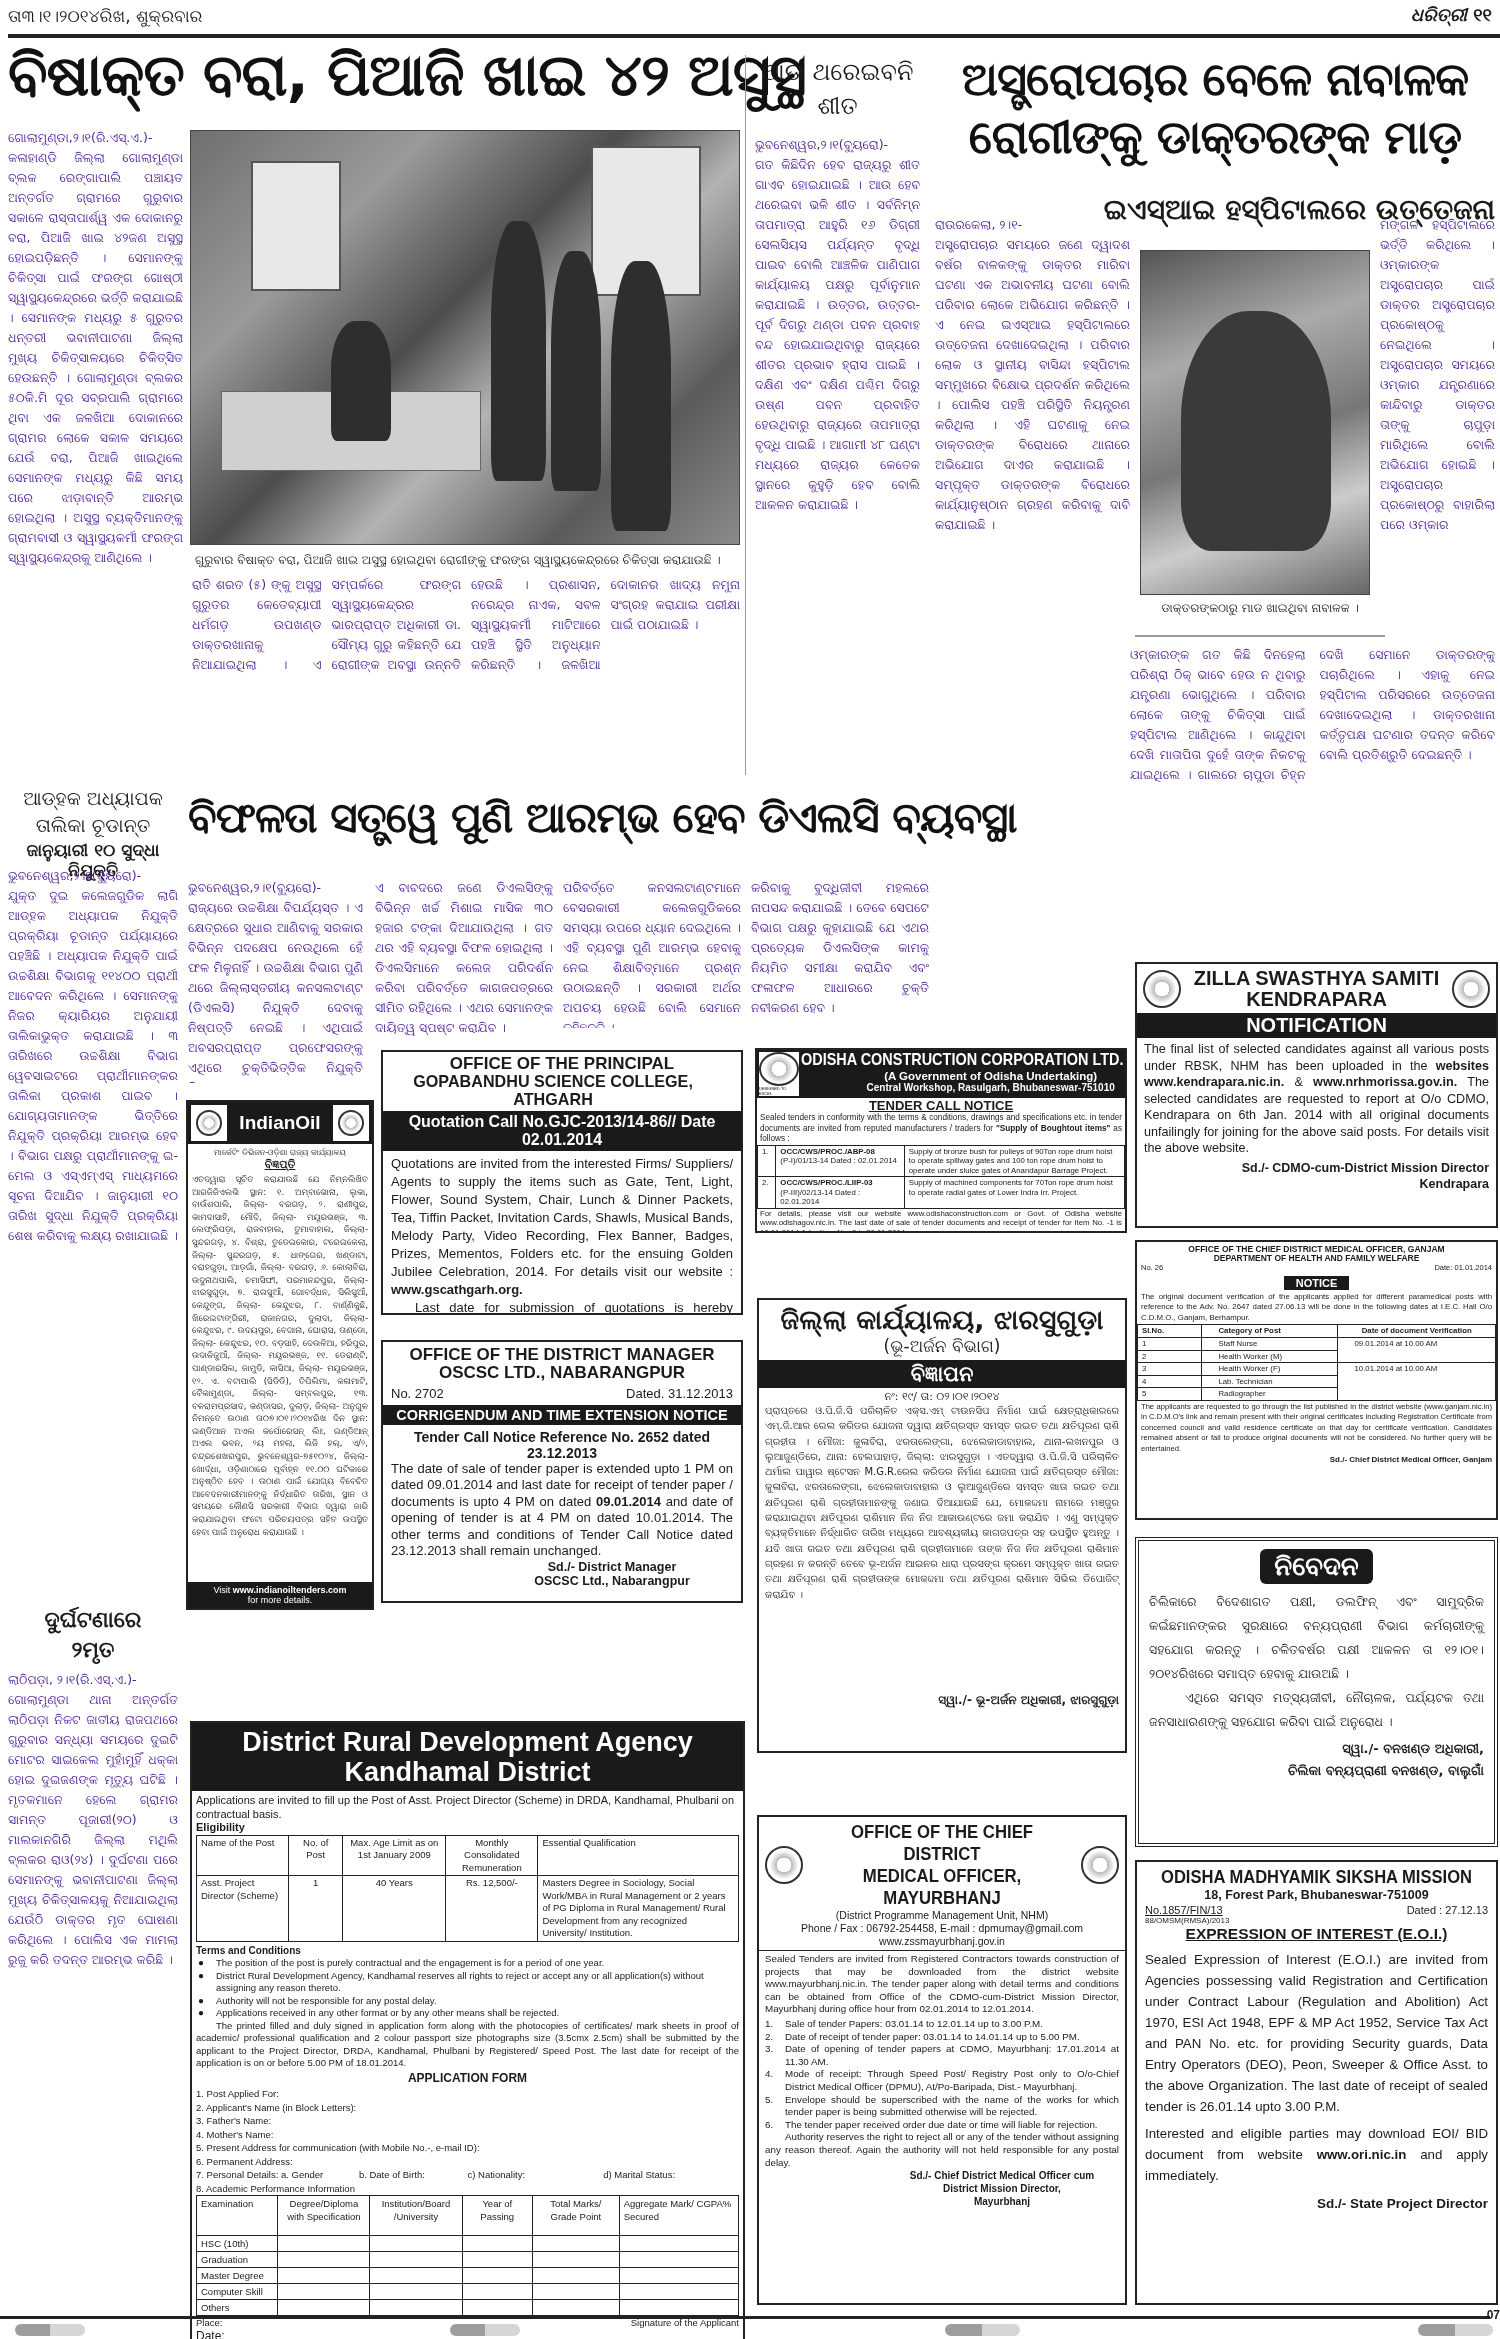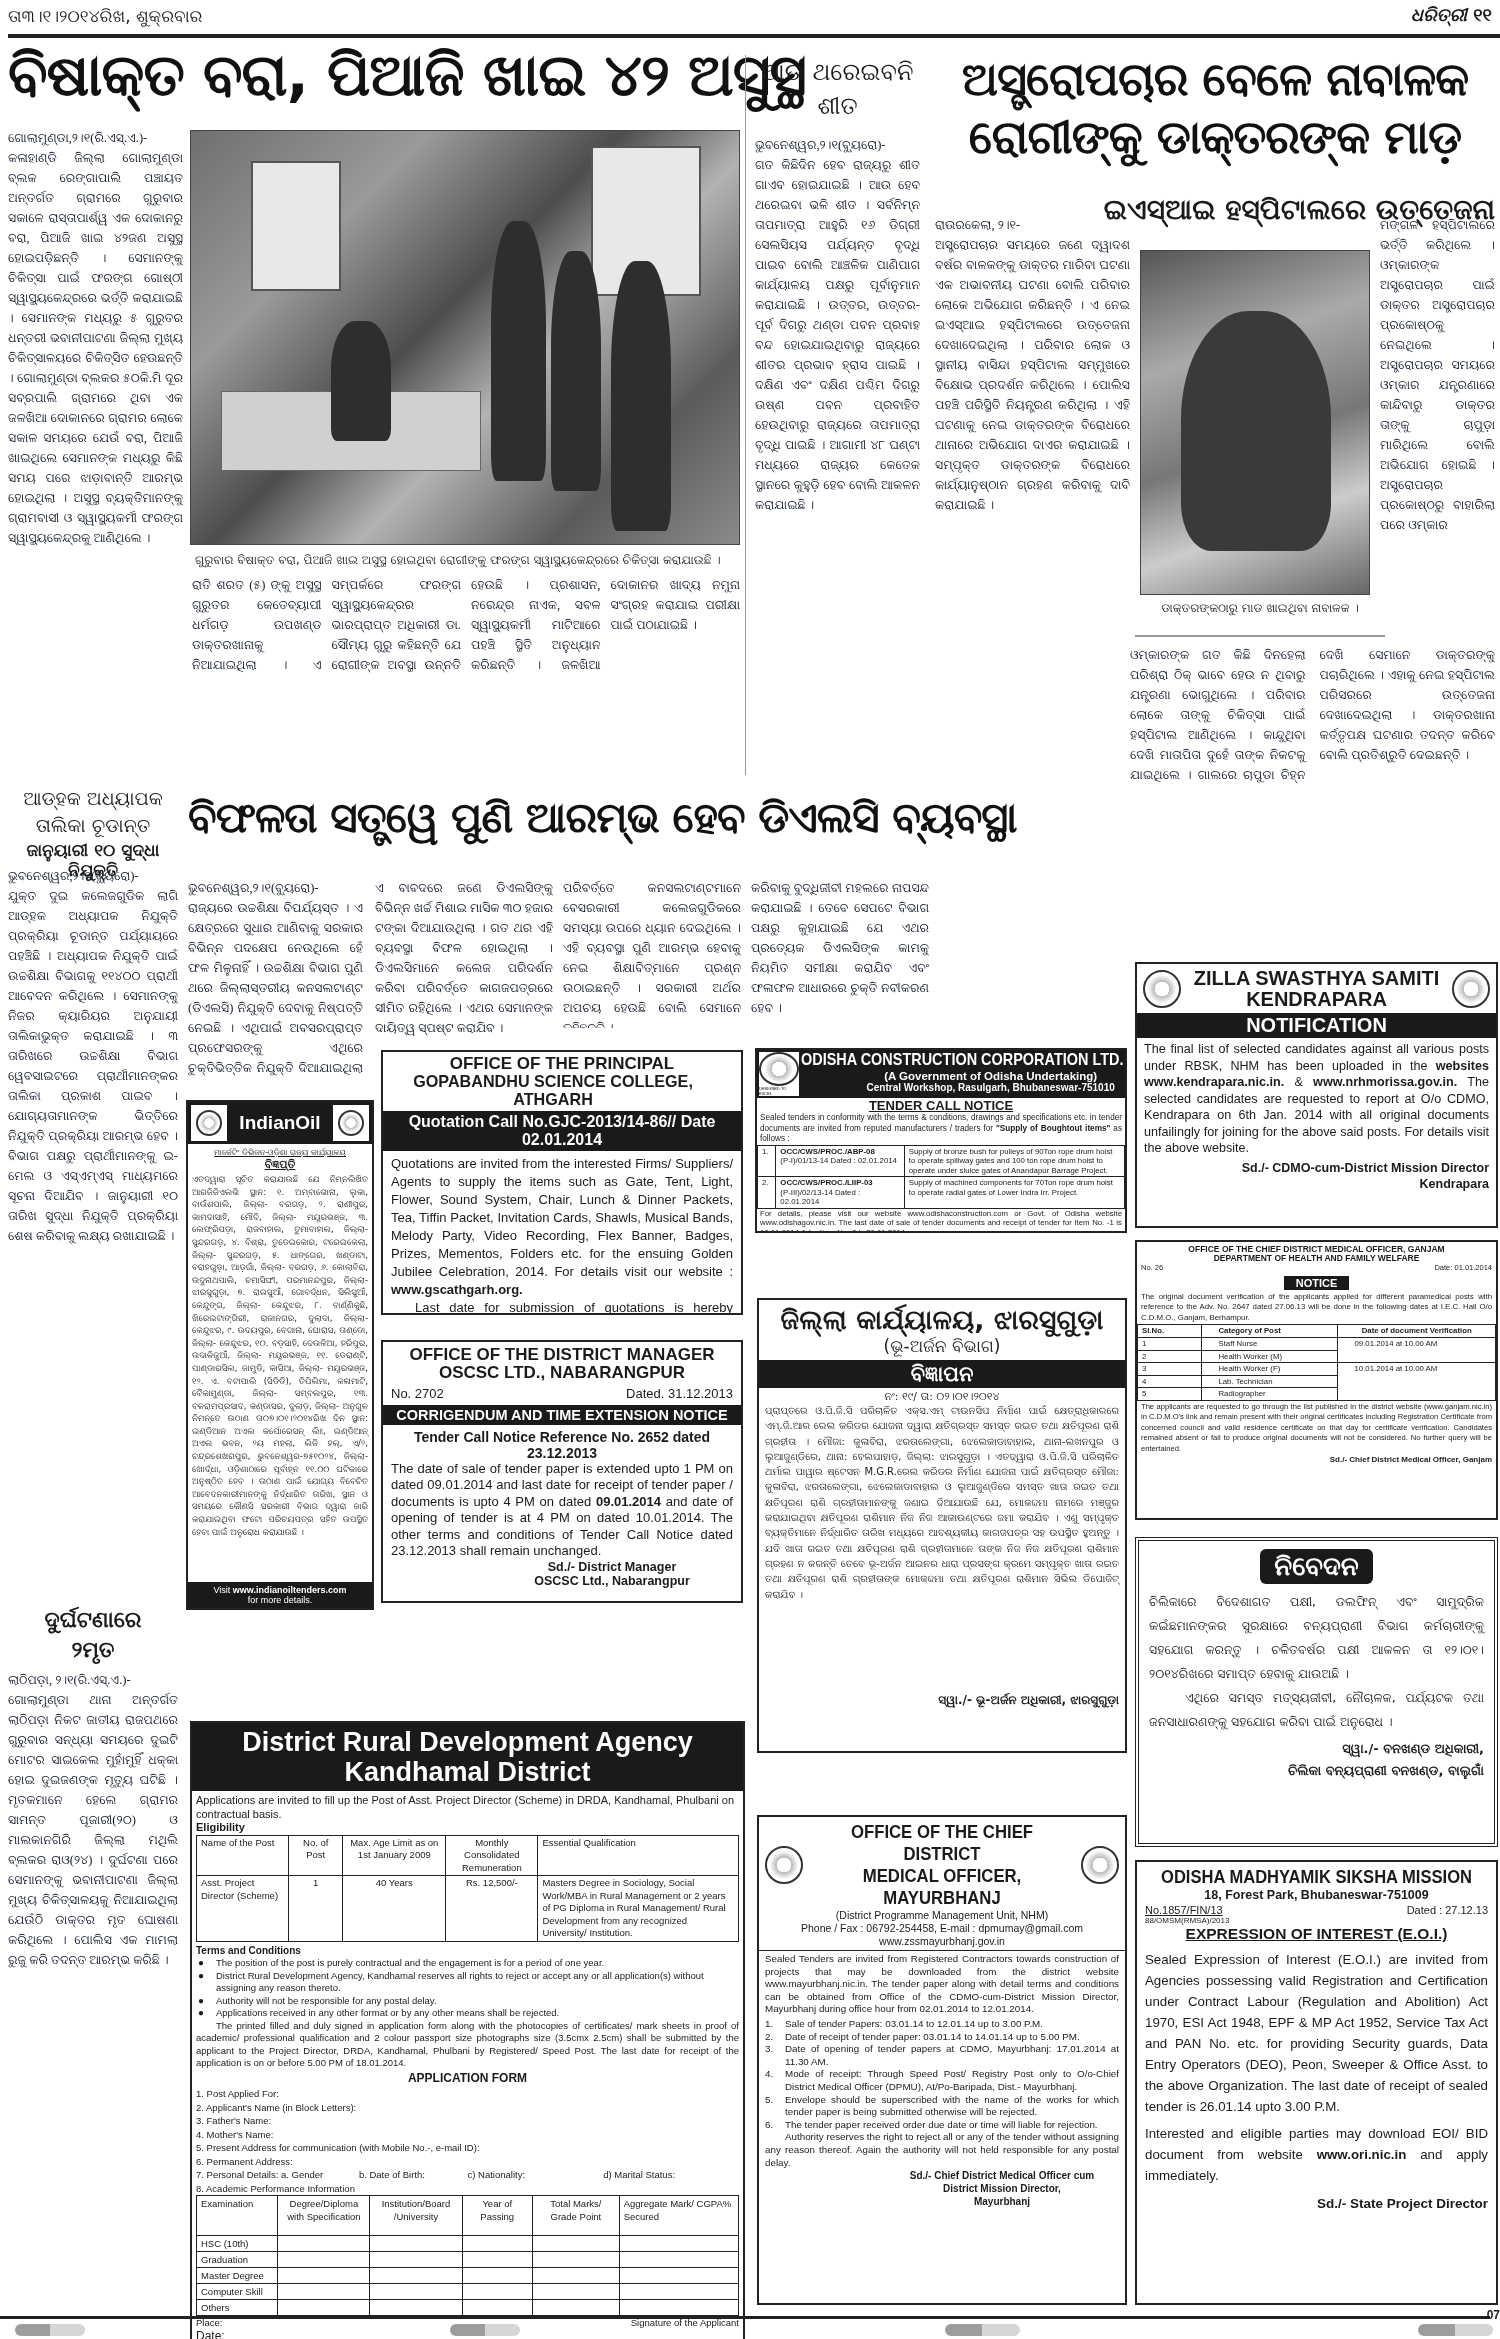--- a/index.html
+++ b/index.html
@@ -8,21 +8,21 @@
   .abs { position: absolute; }
   .odia { font-family: "DejaVu Sans", sans-serif; }
   .latin { font-family: "Liberation Sans", sans-serif; }
   .cond { font-family: "Liberation Sans", sans-serif; transform-origin: left top; }
   .rule-top { left: 8px; right: 0; top: 34px; height: 4px; background: #222; }
   .rule-bottom { left: 0; right: 10px; top: 2316px; height: 3px; background: #222; }
   .hdr-date { left: 8px; top: 6px; font-size: 17px; }
   .hdr-mast { right: 8px; top: 4px; font-size: 18px; font-weight: bold; }
   .hdr-mast i { font-style: italic; }
   .headline { font-weight: bold; letter-spacing: -1px; line-height: 1.1; color: #111; }
-  .body-text { font-size: 12.5px; line-height: 20px; color: #0f172a; text-align: justify; overflow: hidden; font-family: Liberation Serif, serif; }
+  .body-text { font-size: 12.5px; line-height: 20px; color: #4c1d95; text-align: justify; overflow: hidden; }
   .photo { background: linear-gradient(135deg, #6f6f6f 0%, #9a9a9a 25%, #4d4d4d 45%, #b3b3b3 60%, #5b5b5b 80%, #8a8a8a 100%); border: 1px solid #444; }
   .photo .window { position: absolute; background: #e8e8e8; border: 2px solid #555; }
   .photo .figure { position: absolute; background: #2e2e2e; border-radius: 40% 40% 10% 10%; }
   .photo .bed { position: absolute; background: #d0d0d0; border: 1px solid #666; }
   .caption { font-size: 12px; line-height: 16px; color: #222; }
   .vrule { width: 1px; background: #999; }
   .hrule { height: 2px; background: #999; }
   .ad { border: 2px solid #222; background: #fff; overflow: hidden; }
   .ad .inner { padding: 4px 8px; }
   .black-bar { background: #1a1a1a; color: #fff; text-align: center; font-weight: bold; }
@@ -155,21 +155,21 @@
 <div class="abs ad" style="left:186px; top:1100px; width:188px; height:510px;">
   <div style="display:flex; align-items:center; justify-content:space-between; background:#1a1a1a; padding:3px;">
     <div style="background:#fff; width:36px; height:36px; display:flex; align-items:center; justify-content:center;">
         <div class="logo-circle" style="width:26px;height:26px;"></div>
       </div>
     <span class="latin" style="color:#fff; font-weight:bold; font-size:19px;">IndianOil</span>
     <div style="background:#fff; width:36px; height:36px; display:flex; align-items:center; justify-content:center;">
         <div class="logo-circle" style="width:26px;height:26px;"></div>
       </div>
   </div>
-  <div class="odia" style="text-align:center; font-size:8px; margin-top:4px;text-decoration:underline;">ମାର୍କେଟିଂ ଡିଭିଜନ-ଓଡ଼ିଶା ରାଜ୍ୟ କାର୍ଯ୍ୟାଳୟ</div>
+  <div class="odia" style="text-align:center; font-size:8px; margin-top:4px;">ମାର୍କେଟିଂ ଡିଭିଜନ-ଓଡ଼ିଶା ରାଜ୍ୟ କାର୍ଯ୍ୟାଳୟ</div>
   <div class="odia" style="text-align:center; font-size:11px; font-weight:bold; text-decoration:underline;">ବିଜ୍ଞପ୍ତି</div>
   <div class="odia" style="font-size:8.6px; line-height:12.6px; padding:2px 4px; text-align:justify; height:395px; overflow:hidden;">ଏତଦ୍ୱାରା ସୂଚିତ କରାଯାଉଛି ଯେ ନିମ୍ନଲିଖିତ ଆରଜିଜିଏଲଭି ସ୍ଥାନ: ୧. ଅମ୍ବାଭୋନା, ଲୁକା, ବାଉଁଶପାଲି, ଜିଲ୍ଲା- ବରଗଡ଼, ୨. ରାଣୀପୁର, କାମଦାସାହି, ମୌଦି, ଜିଲ୍ଲା- ମୟୂରଭଞ୍ଜ, ୩. ଲେଫ୍ରିପଡ଼ା, ରାଜବାହାଲ, ତୁମାବାହାଲ, ଜିଲ୍ଲା- ସୁନ୍ଦରଗଡ଼, ୪. ବିଶ୍ରା, ତୁଡେଇକୋର, ଟରେଇକେଲା, ଜିଲ୍ଲା- ସୁନ୍ଦରଗଡ଼, ୫. ଧାଙ୍ଗେର, ଖଣ୍ଡାଟା, ବରାହଗୁଡ଼ା, ଆଡ଼ଗାଁ, ଜିଲ୍ଲା- ବରଗଡ଼, ୬. କୋଲାବିରା, ଉଦୁନାଥପାଲି, ଚମାସିଙ୍ଘୀ, ପରମାନନ୍ଦପୁର, ଜିଲ୍ଲା- ଝାରସୁଗୁଡ଼ା, ୭. ରାଇସୁଆଁ, ଗୋବର୍ଦ୍ଧନ, ସିଲିସୁଆଁ, କେନ୍ଦୁଙ୍ଗ, ଜିଲ୍ଲା- କେନ୍ଦୁଝର, ୮. ବାର୍ଣ୍ଣିକୁଛି, ଖିରେଇଟାଙ୍ଗିରୀ, ରାଜାନଗର, ଦୁଲାଦା, ଜିଲ୍ଲା- କେନ୍ଦୁଝର, ୯. ଉଦୟପୁର, ବେଗାନା, ଘୋରାସ, ତାଣ୍ଡୋ, ଜିଲ୍ଲା- କେନ୍ଦୁଝର, ୧୦. ବଡ଼ସାହି, ଦେଉଳିଆ, ହରିପୁର, ଉଦାଳିଜୁଆଁ, ଜିଲ୍ଲା- ମୟୂରଭଞ୍ଜ, ୧୧. ଡେରାଣ୍ଟି, ପାଣ୍ଡାରସିଲ, ଜାମୁଡି, କାସିଆ, ଜିଲ୍ଲା- ମୟୂରଭଞ୍ଜ, ୧୨. ଏ. ବଟାପାଲି (ସିଡିଡି), ତିପିଲିମା, କଳାମାଟି, ବୈକାମୁଣ୍ଡା, ଜିଲ୍ଲା- ସମ୍ବଲପୁର, ୧୩. ବଳରାମପ୍ରସାଦ, କଣ୍ଡାସର, ଦୁଲାଡ଼, ଜିଲ୍ଲା- ଅନୁଗୁଳ ନିମନ୍ତେ ଉଠାଣ ତା୦୭।୦୧।୨୦୧୪ରିଖ ଦିନ ସ୍ଥାନ: ଇଣ୍ଡିଆନ ଅଏଲ କର୍ପୋରେସନ୍ ଲିଃ, ଇଣ୍ଡିଆନ୍ ଅଏଲ ଭବନ, ୨ୟ ମହଲା, ଲିଜି ହଲ୍, ଏ/୨, ଚନ୍ଦ୍ରଶେଖରପୁର, ଭୁବନେଶ୍ୱର-୭୫୧୦୨୪, ଜିଲ୍ଲା-ଖୋର୍ଦ୍ଧା, ଓଡ଼ିଶାଠାରେ ପୂର୍ବାହ୍ନ ୧୧.୦୦ ଘଟିକାରେ ଅନୁଷ୍ଠିତ ହେବ । ଉଠାଣ ପାଇଁ ଯୋଗ୍ୟ ବିବେଚିତ ଆବେଦନକାରୀମାନଙ୍କୁ ନିର୍ଦ୍ଧାରିତ ତାରିଖ, ସ୍ଥାନ ଓ ସମୟରେ କୌଣସି ସରକାରୀ ବିଭାଗ ଦ୍ୱାରା ଜାରି କରାଯାଇଥିବା ଫଟୋ ପରିଚୟପତ୍ର ସହିତ ଉପସ୍ଥିତ ହେବା ପାଇଁ ଅନୁରୋଧ କରାଯାଉଛି ।</div>
   <div class="latin" style="position:absolute; bottom:0; left:0; right:0; background:#1a1a1a; color:#fff; text-align:center; font-size:9px; padding:3px 0;">
     <span>Visit </span><b>www.indianoiltenders.com</b>
     <div>for more details.</div>
   </div>
 </div>
 
 <div class="abs ad" style="left:190px; top:1721px; width:555px; height:680px;">
   <div class="black-bar latin" style="font-size:27px; line-height:30px; padding:4px 0;">

